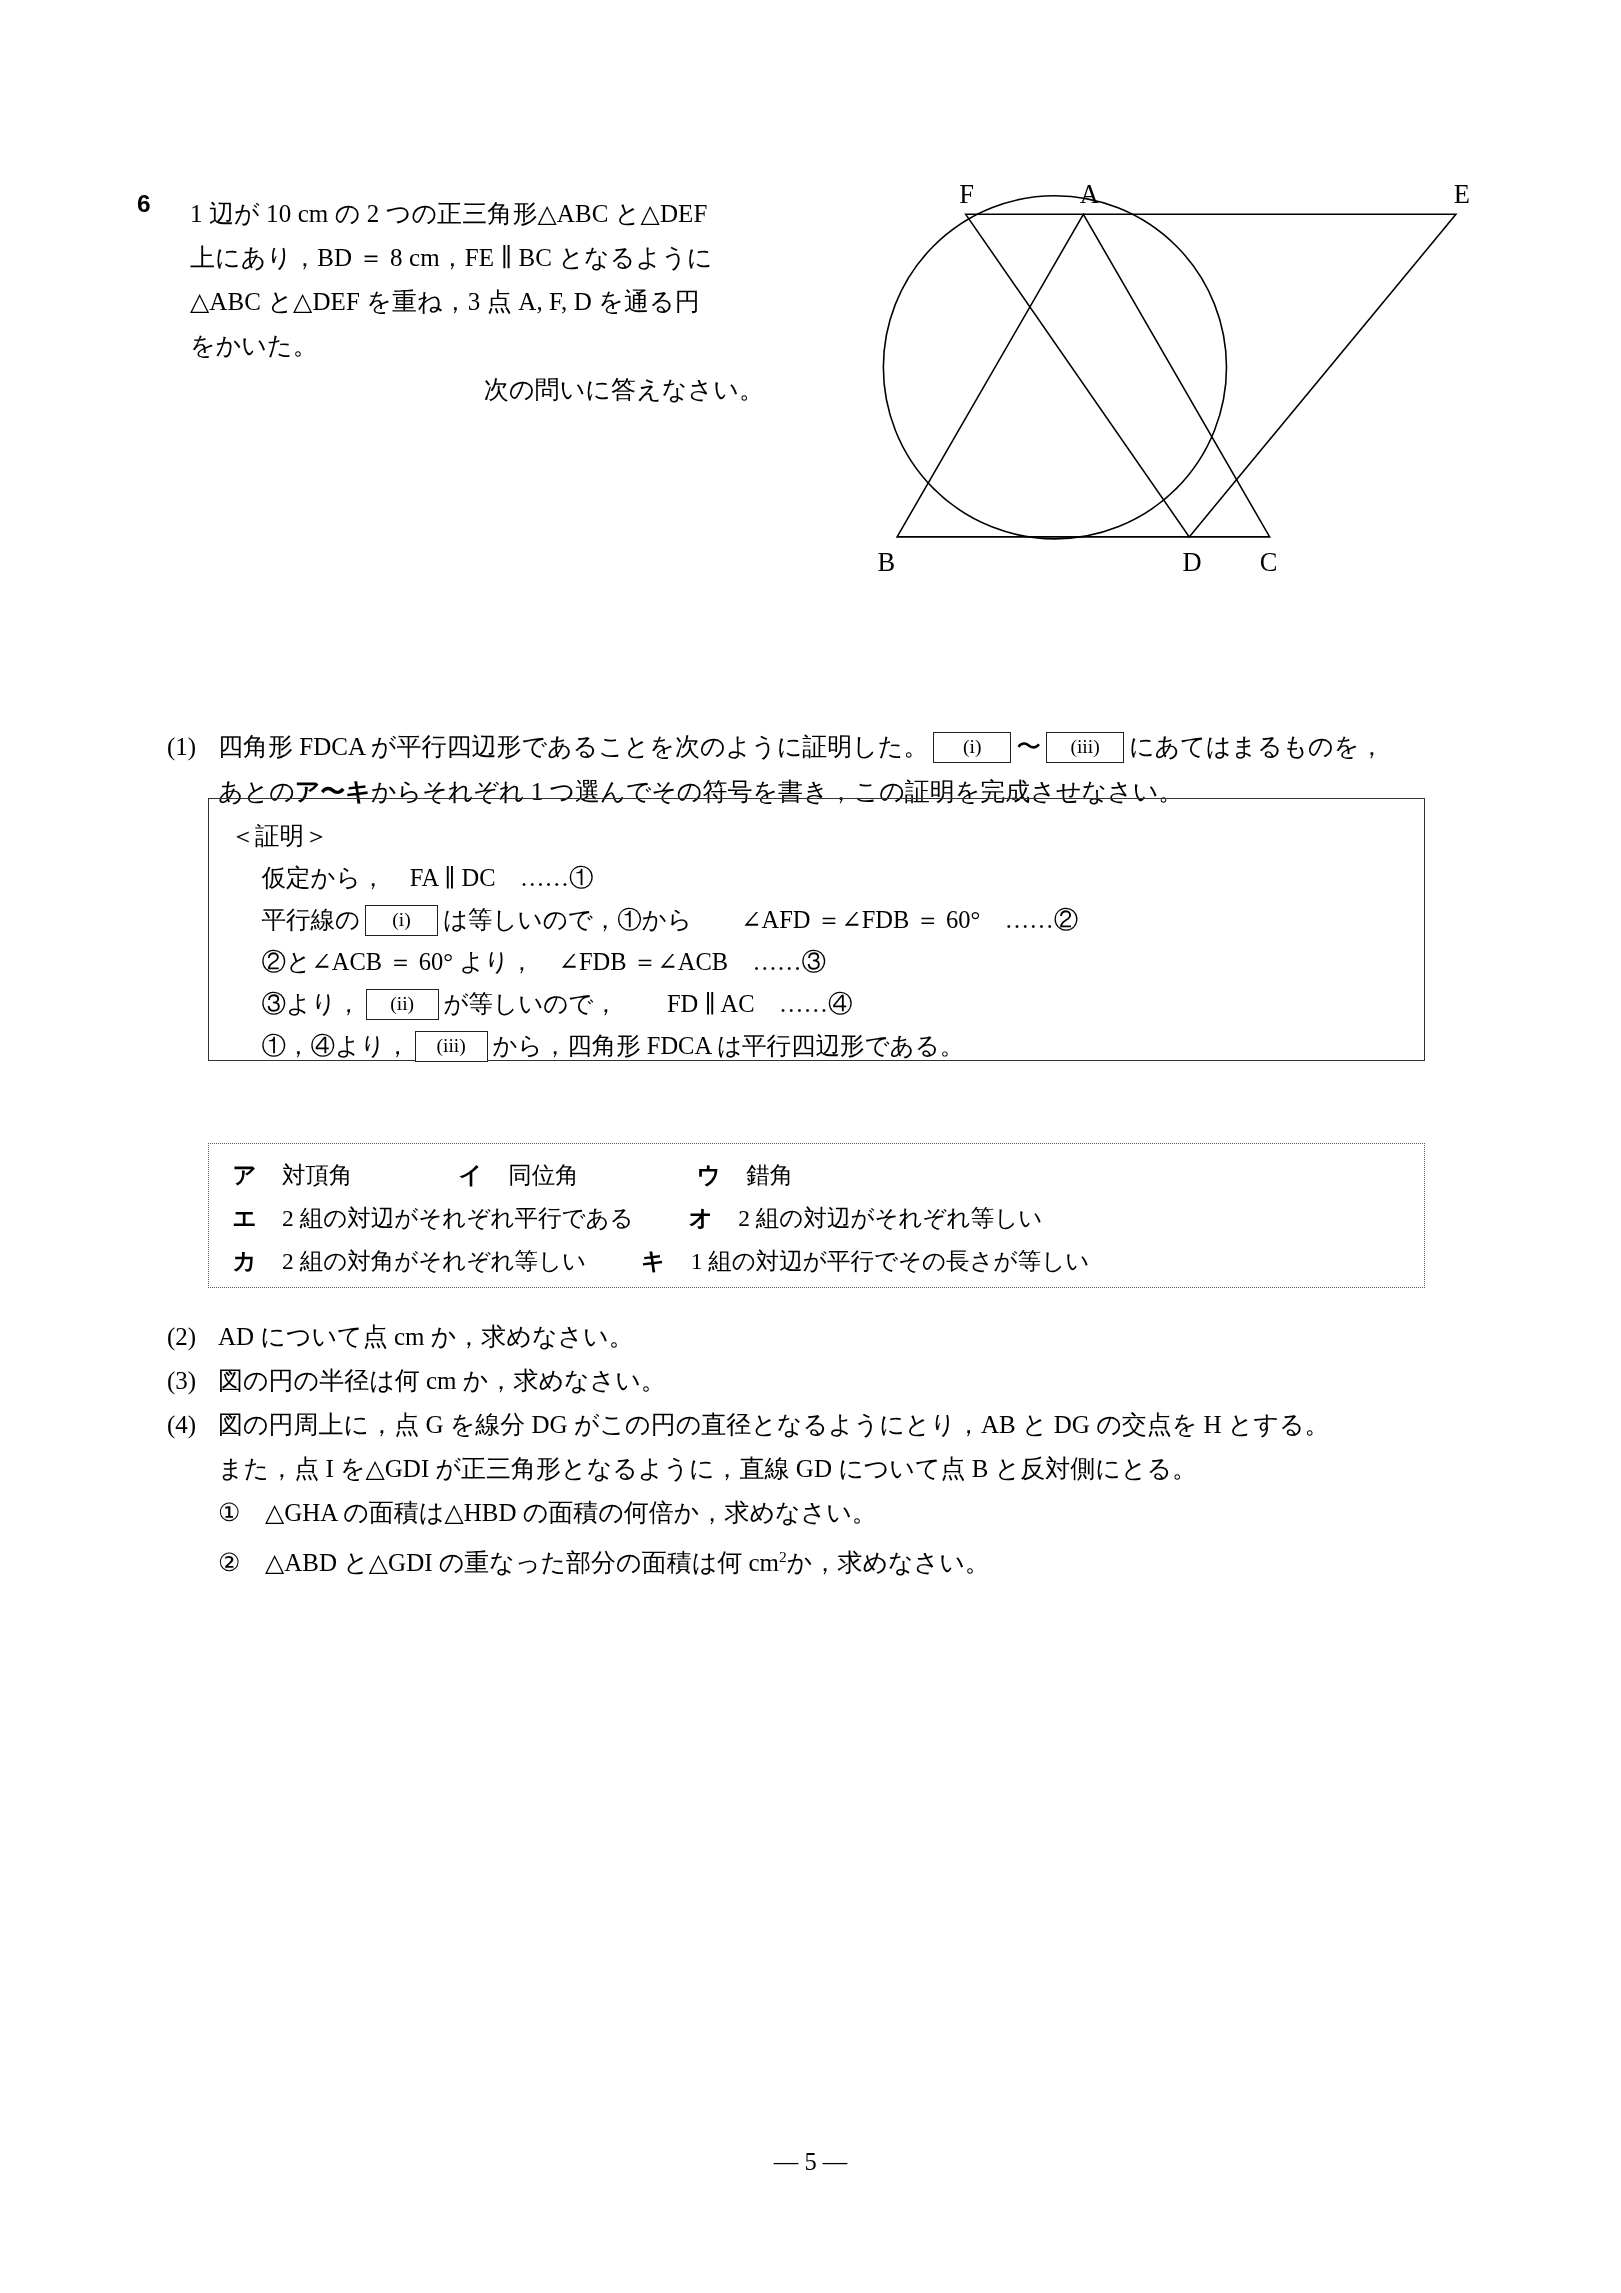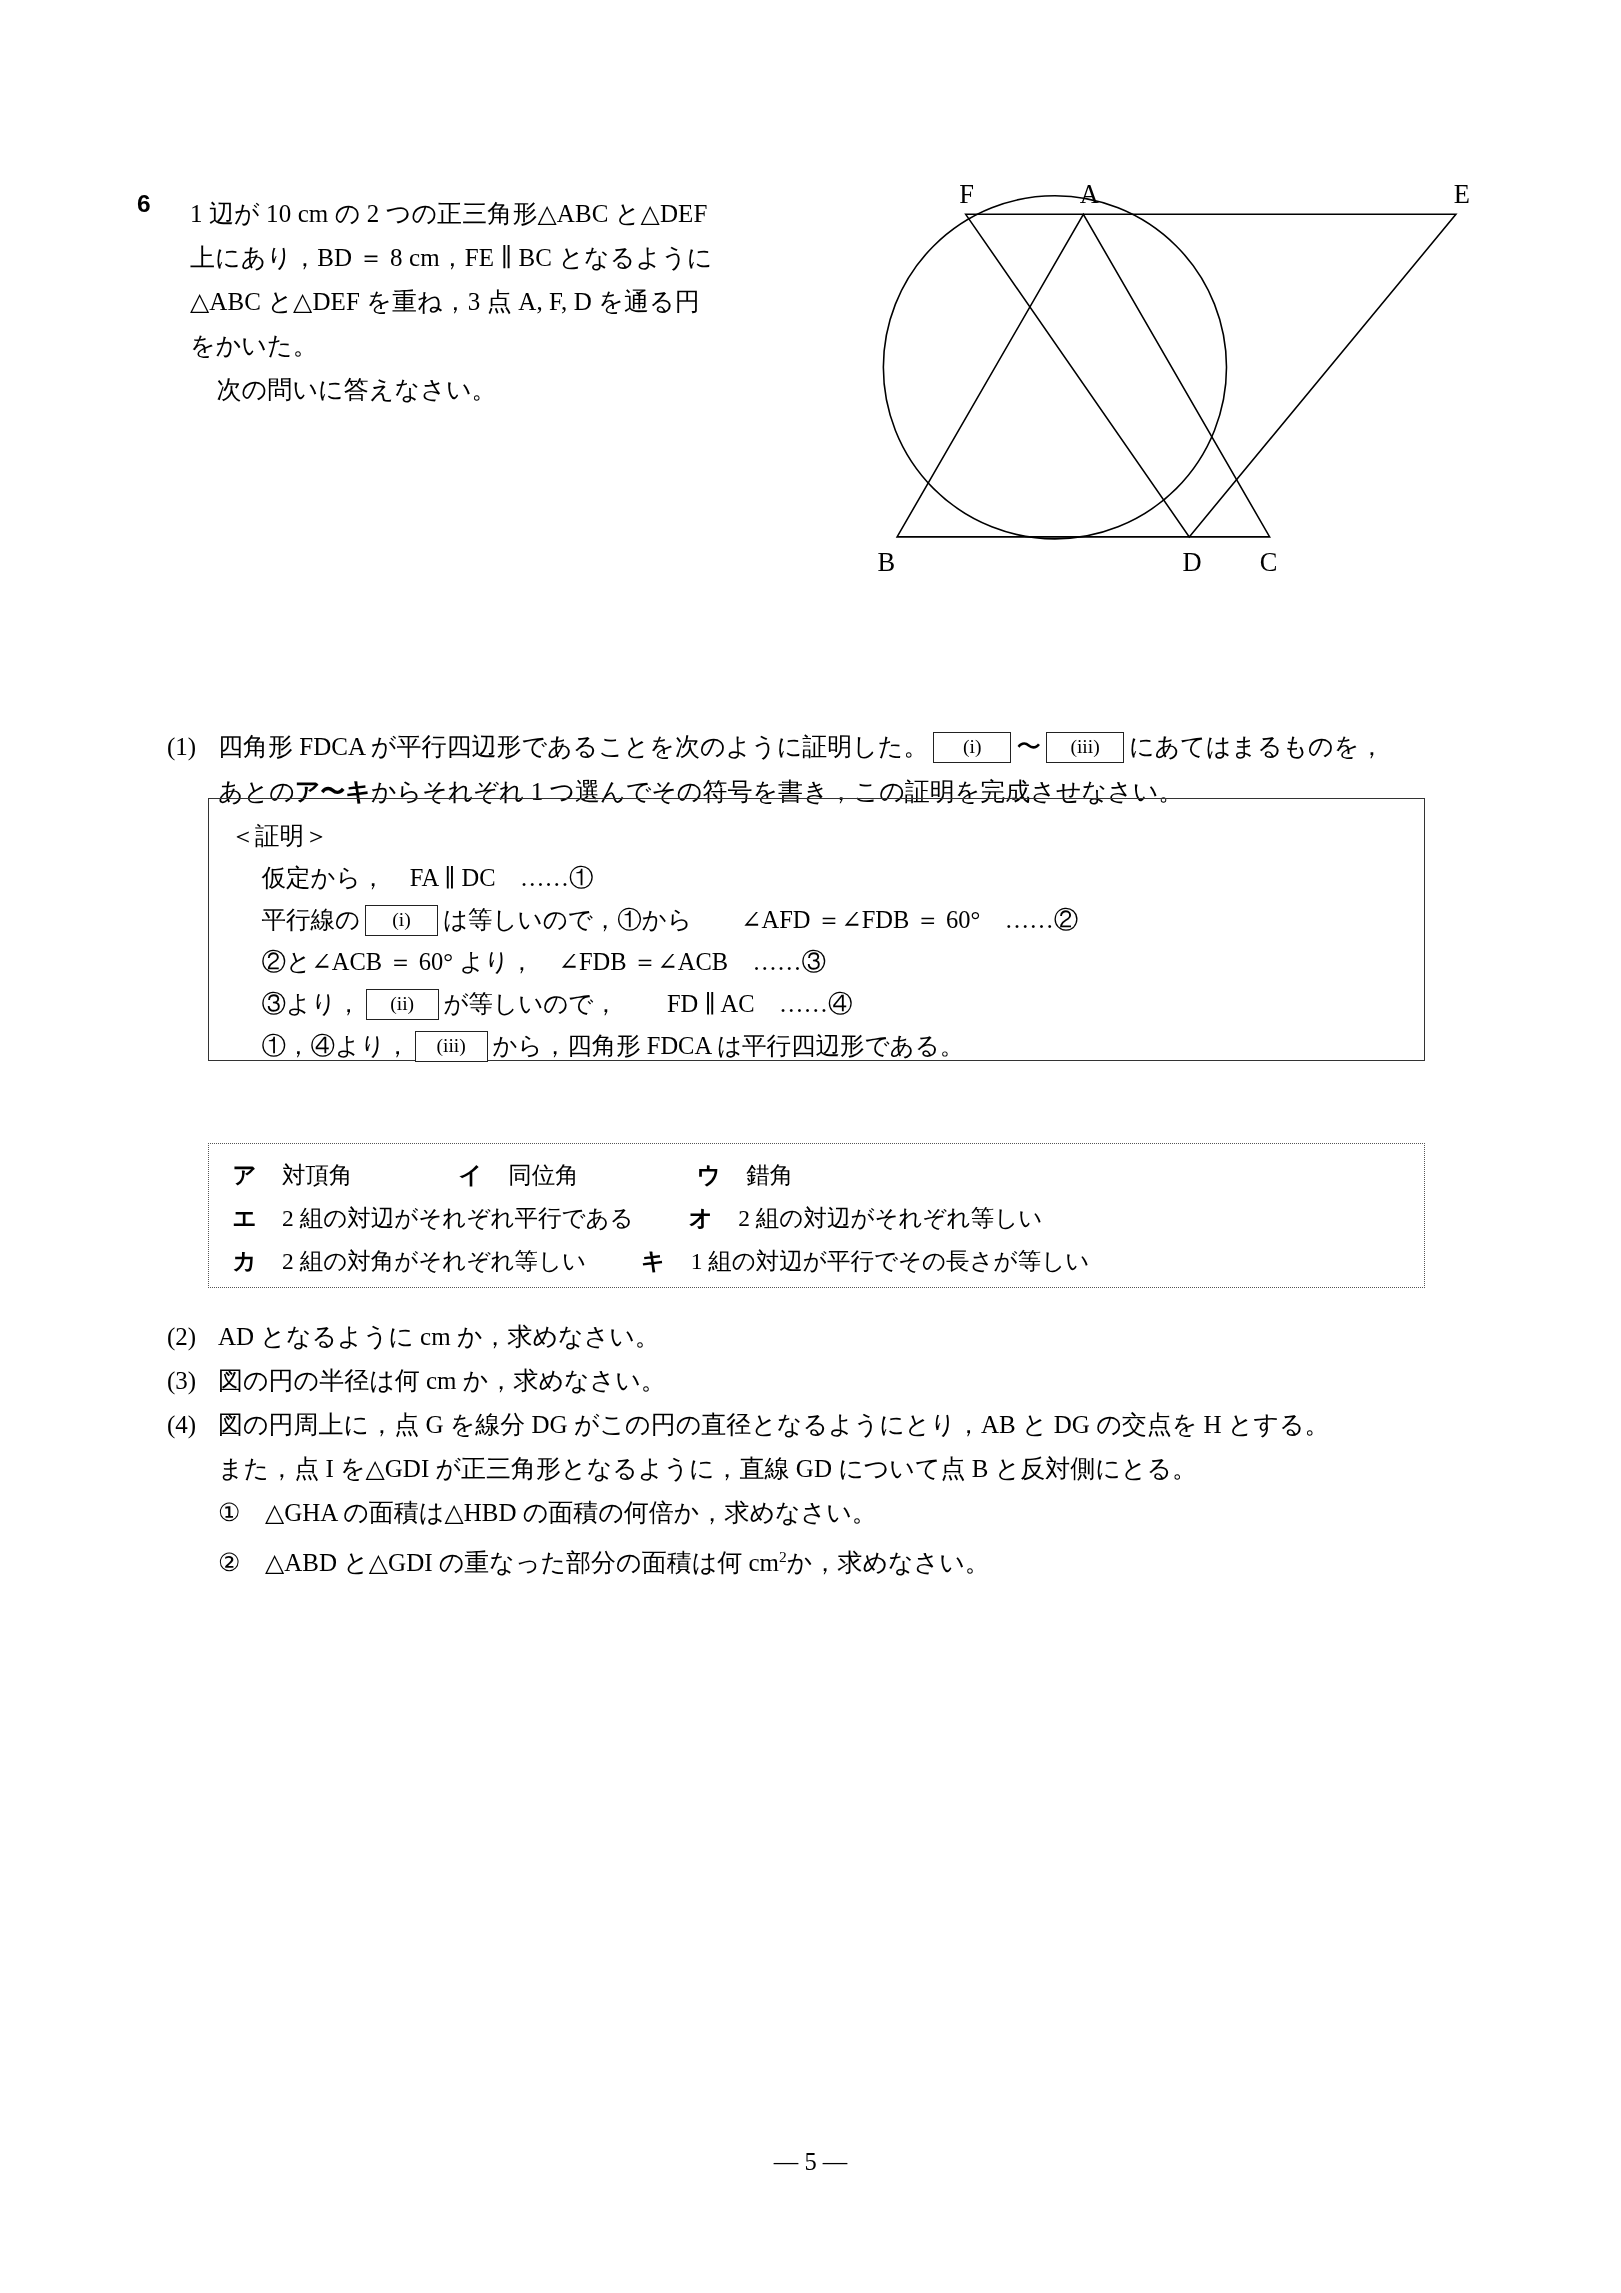--- a/index.html
+++ b/index.html
@@ -15,21 +15,21 @@
 
   
   .prob-head{position:absolute;left:137px;top:192px;width:627px;}
   .prob-num{
     position:absolute;left:0;top:0;
     font-family:"Liberation Sans","DejaVu Sans",sans-serif;
     font-size:24.5px;font-weight:600;line-height:1;
   }
   .prob-body{margin-left:43px;}
   .tline{font-size:25px;line-height:44px;white-space:nowrap;letter-spacing:0.1px;margin-left:10px;}
-  .indent1{text-indent:26.5px;}
+  .indent1{text-indent:26.5px;text-align:right;}
 
   
   .figwrap{position:absolute;left:843px;top:181px;width:667px;height:500px;}
   .figwrap svg{display:block;}
   .fig-label{font-family:"Liberation Serif","DejaVu Serif",serif;font-size:27px;}
 
   
   .q1{position:absolute;left:167px;top:725px;width:1313px;}
   .q1 .line{font-size:25px;line-height:44px;white-space:nowrap;}
   .qnum{display:inline-block;width:51px;}
@@ -156,21 +156,21 @@
     <div class="cl">
       <span class="ckey">エ</span><span class="csp1"></span><span>2 組の対辺がそれぞれ平行である</span><span class="gap-c"></span><span class="ckey">オ</span><span class="csp1"></span><span>2 組の対辺がそれぞれ等しい</span>
     </div>
     <div class="cl">
       <span class="ckey">カ</span><span class="csp1"></span><span>2 組の対角がそれぞれ等しい</span><span class="gap-c"></span><span class="ckey">キ</span><span class="csp1"></span><span>1 組の対辺が平行でその長さが等しい</span>
     </div>
   </div>
 
   <div class="qlist">
     <div class="line">
-      <span class="qnum">(2)</span><span>AD となるように cm か，求めなさい。</span>
+      <span class="qnum">(2)</span><span>AD について点 cm か，求めなさい。</span>
     </div>
     <div class="line">
       <span class="qnum">(3)</span><span>図の円の半径は何 cm か，求めなさい。</span>
     </div>
     <div class="line">
       <span class="qnum">(4)</span><span>図の円周上に，点 G を線分 DG がこの円の直径となるようにとり，AB と DG の交点を H とする。</span>
     </div>
     <div class="line" style="padding-left:51px">
       <span>また，点 I を△GDI が正三角形となるように，直線 GD について点 B と反対側にとる。</span>
     </div>

